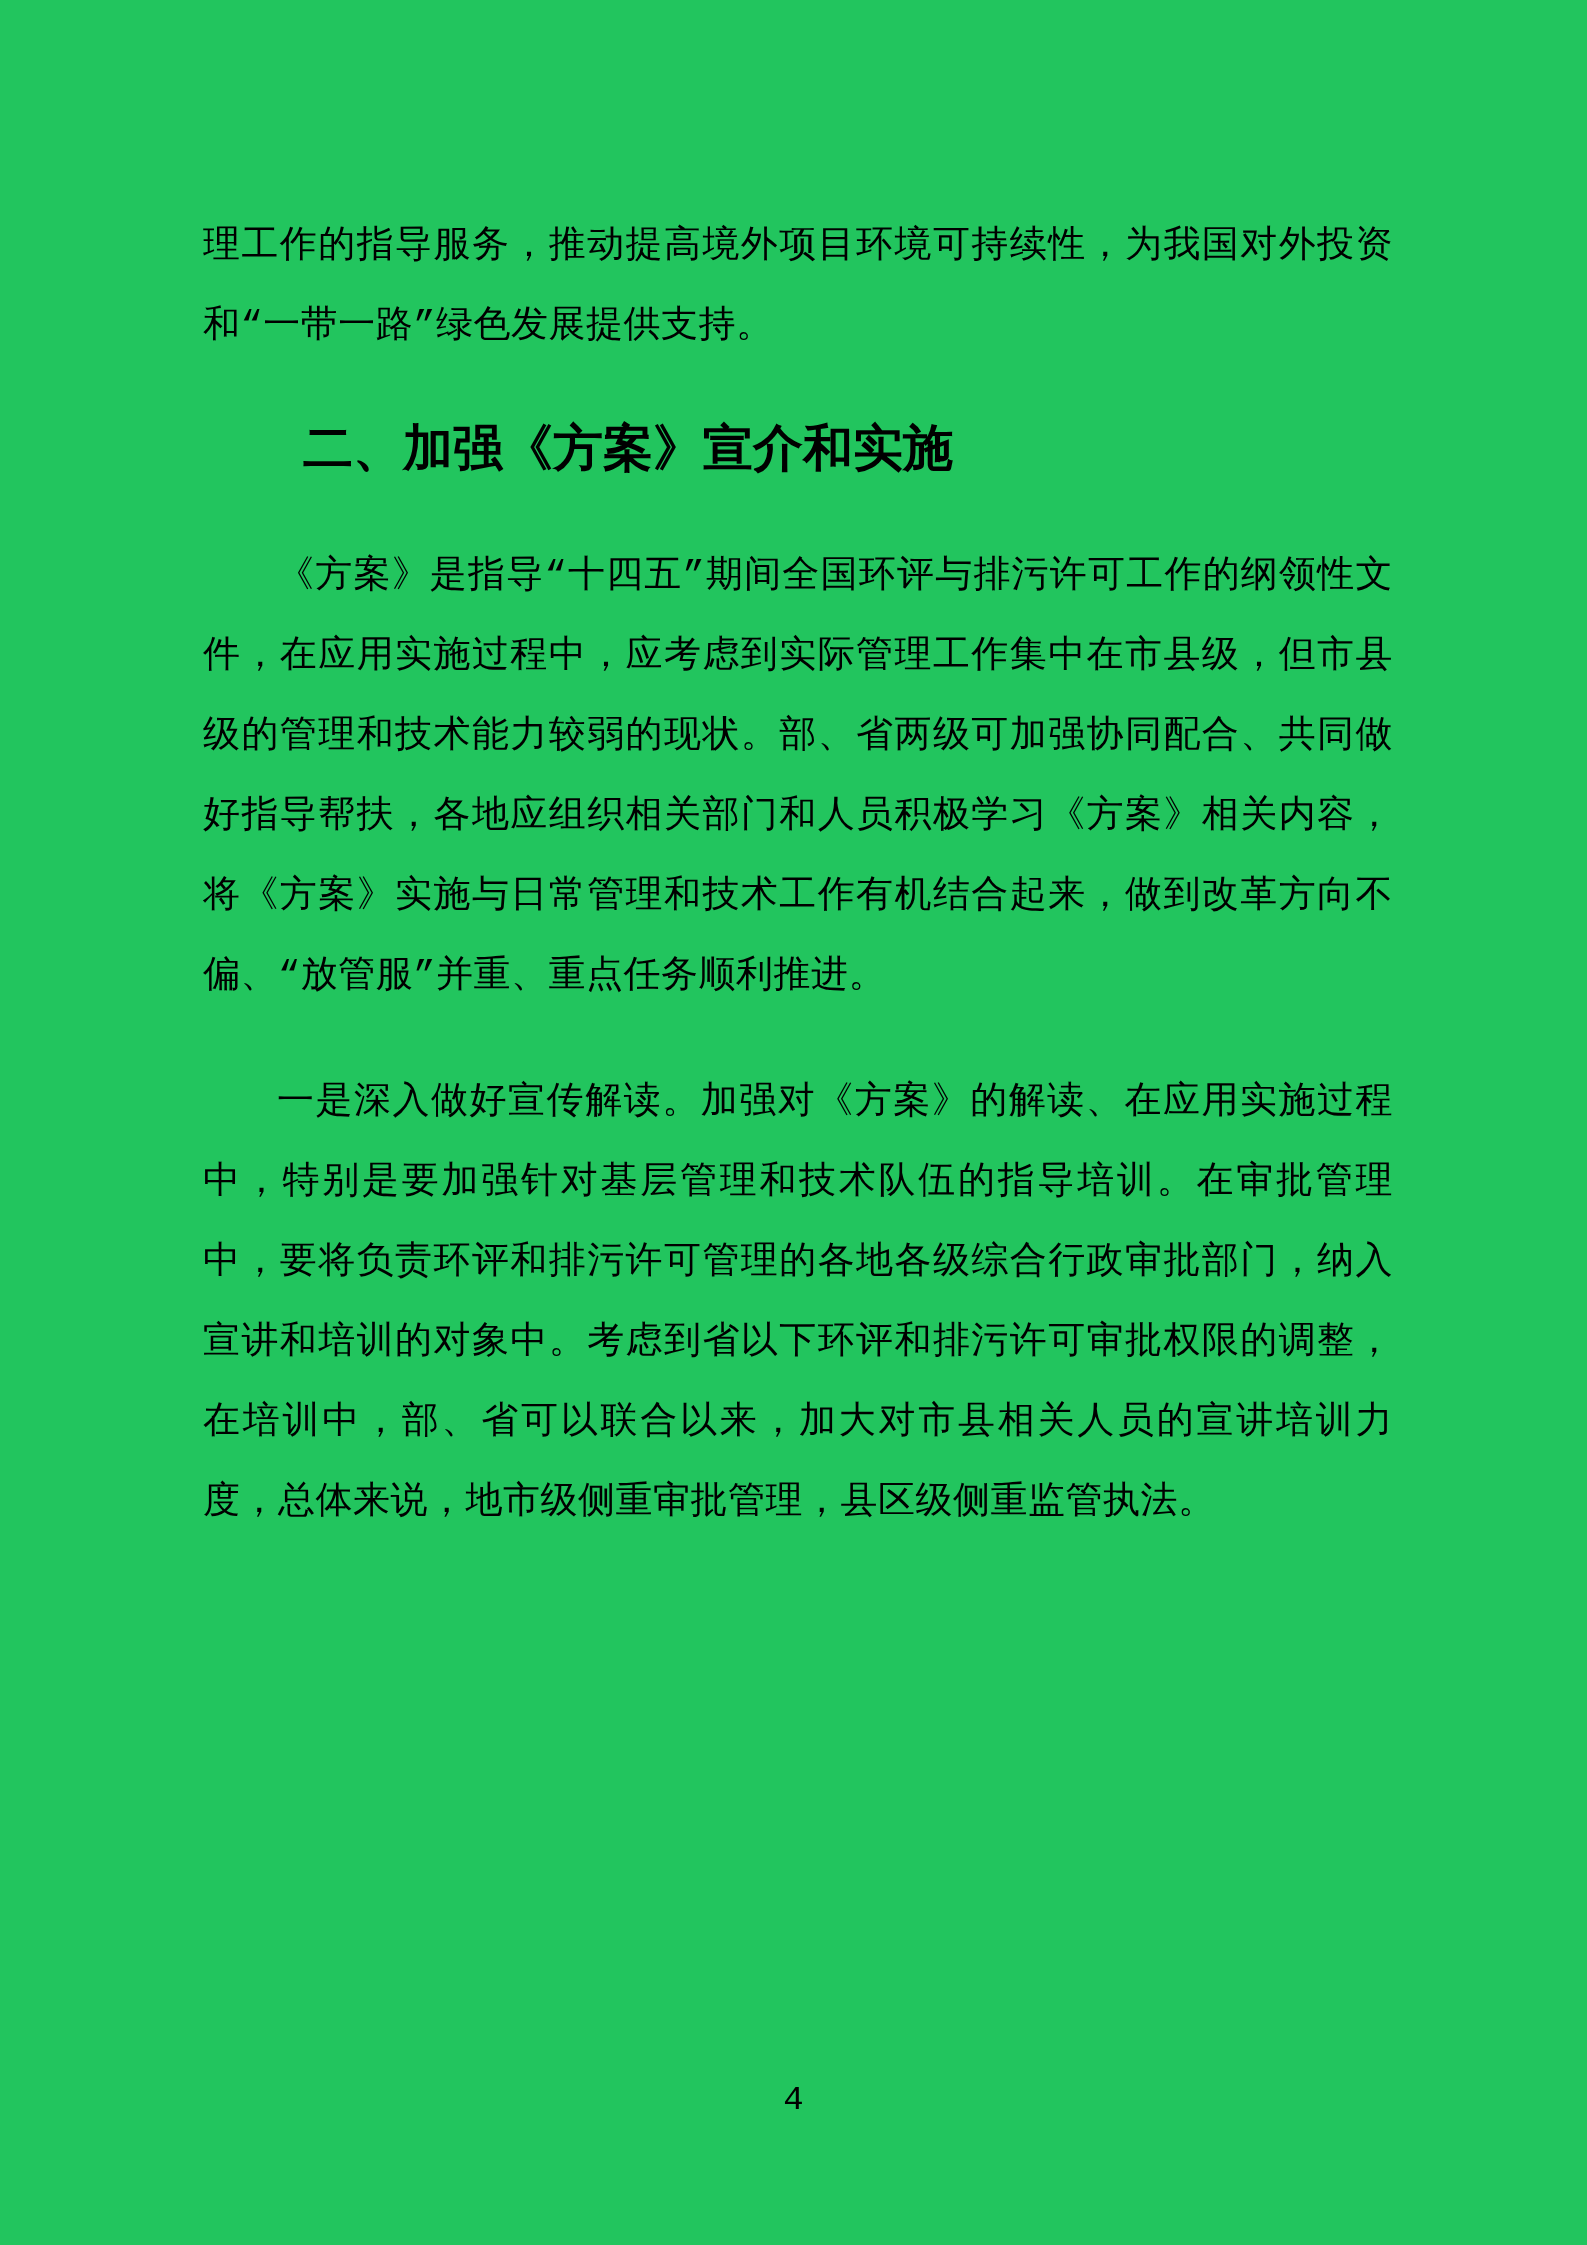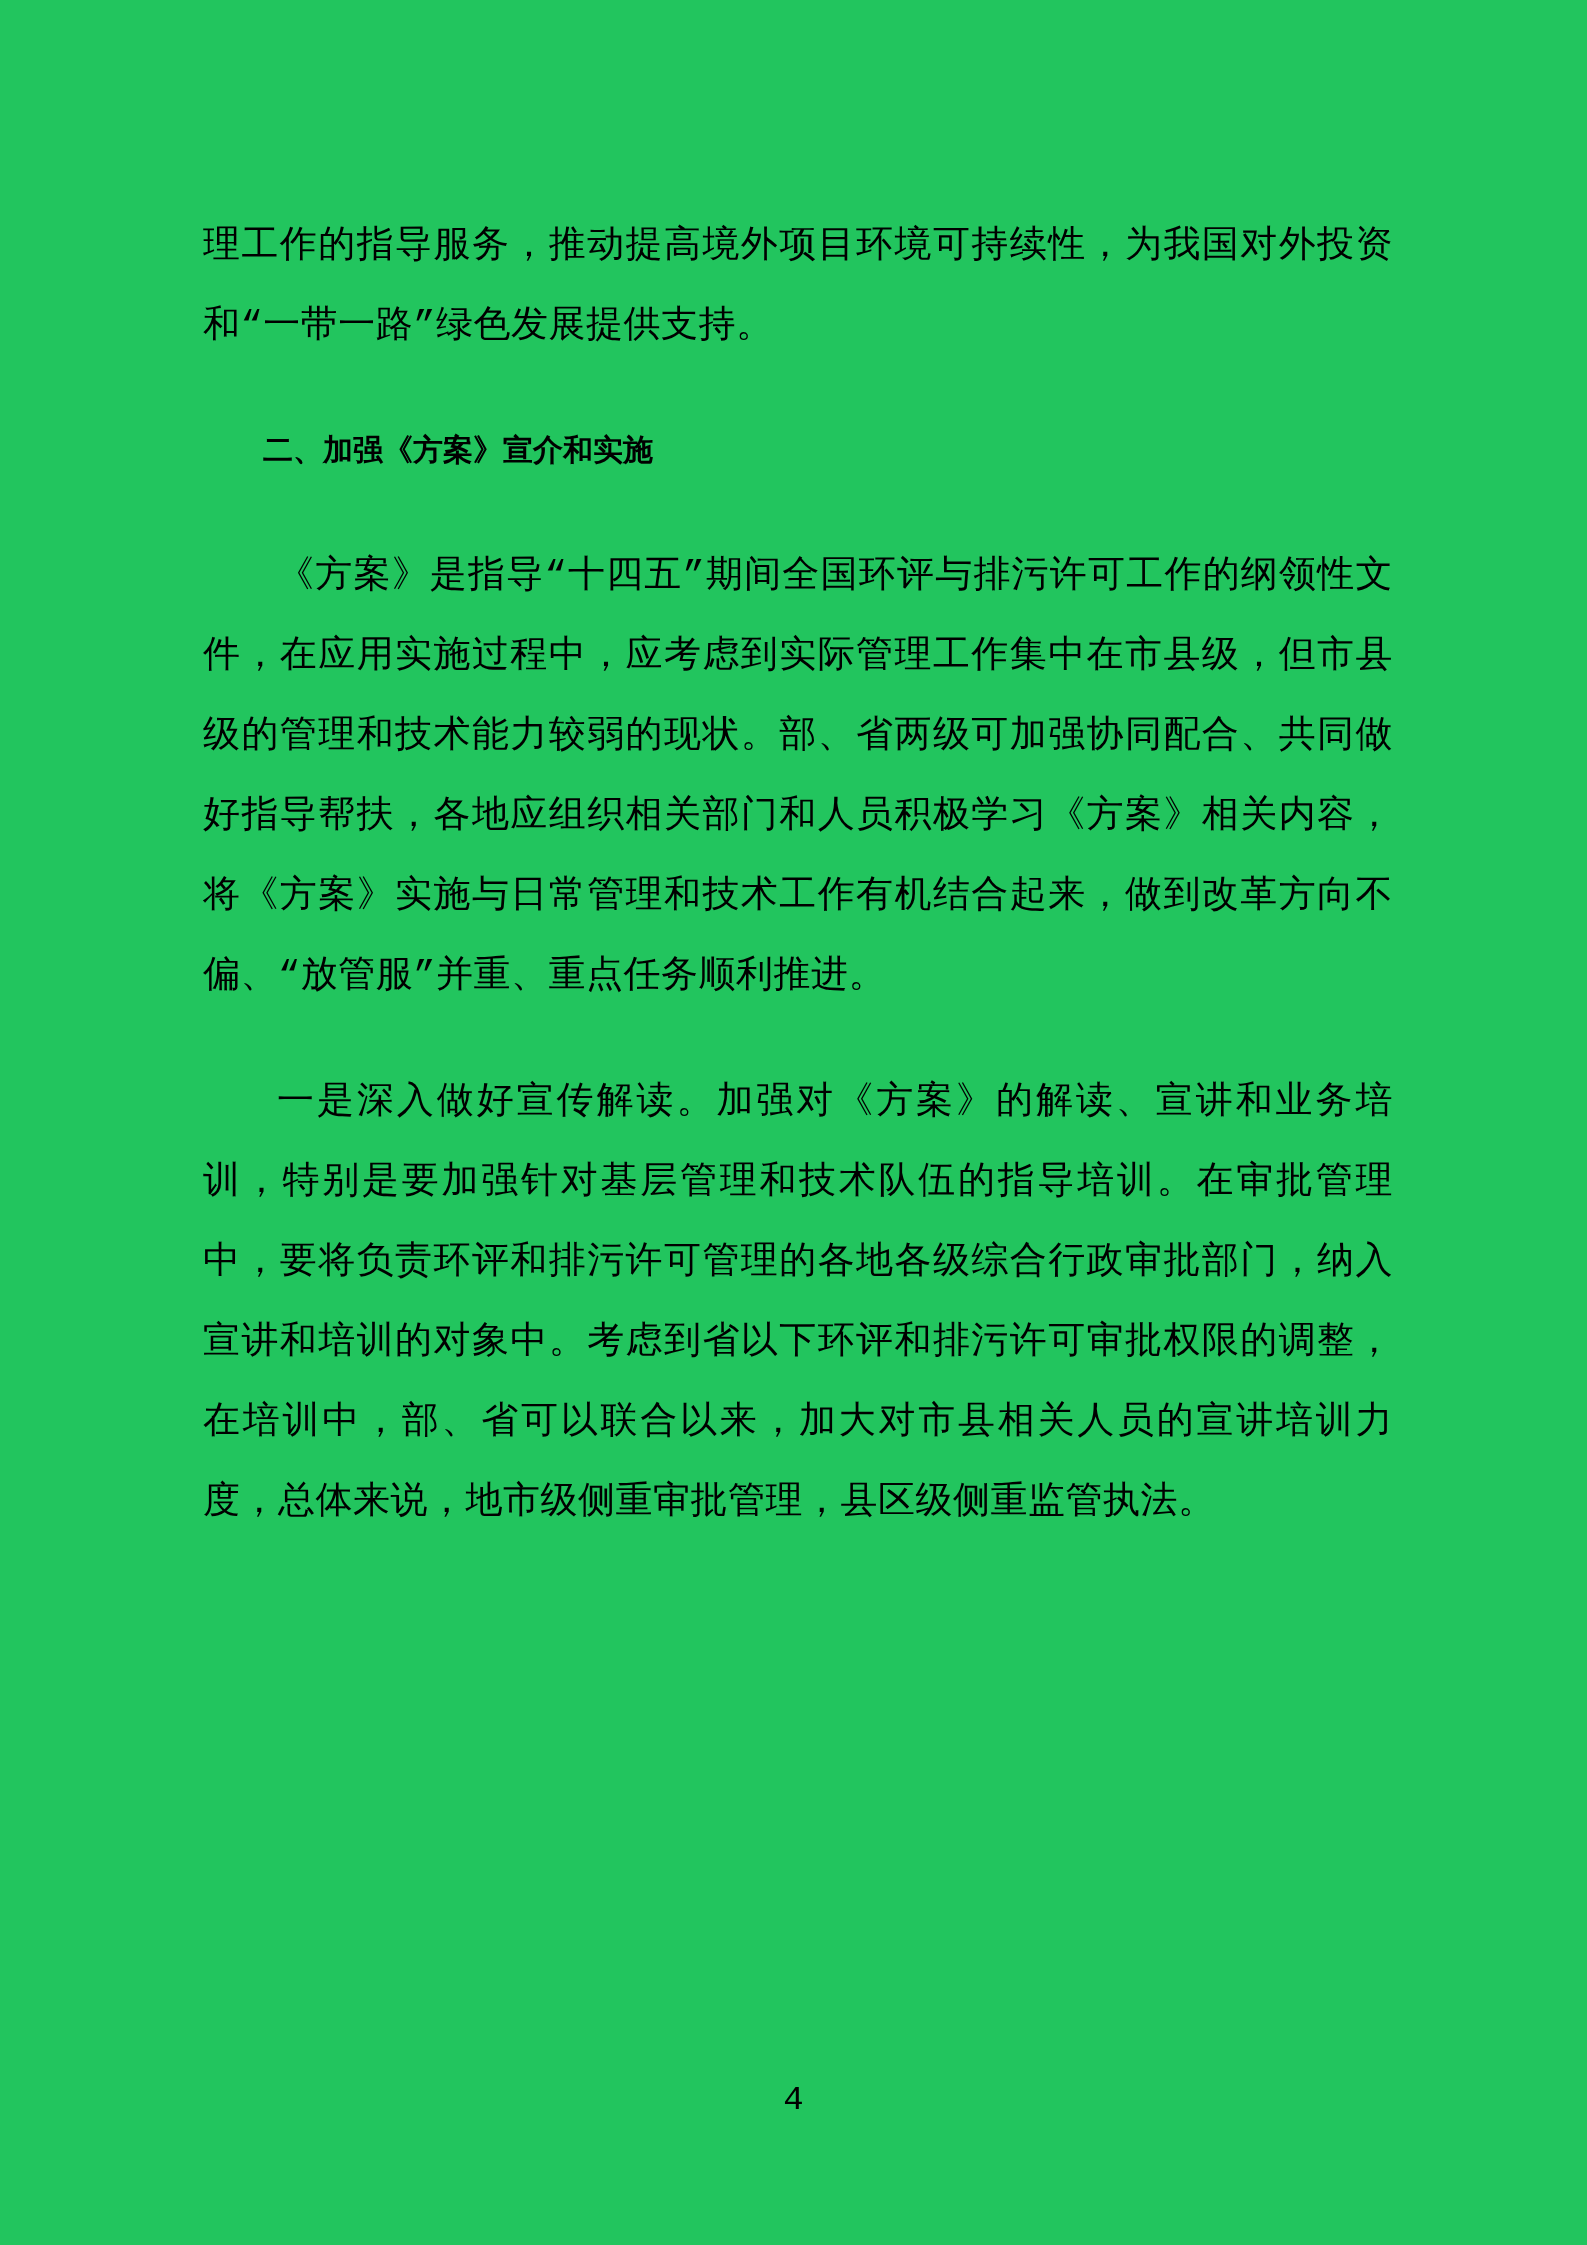--- a/index.html
+++ b/index.html
@@ -27,21 +27,21 @@
     line-height: 80px;
     text-align: justify;
     letter-spacing: 0.5px;
     margin: 0 0 46px 0;
     word-break: break-all;
   }
   .para.indent {
     text-indent: 2em;
   }
   .heading {
-    font-size: 30px;
+    font-size: 50px;
     line-height: 80px;
     font-weight: 700;
     text-indent: 2em;
     margin: 0 0 44px 0;
   }
   .page-number {
     position: absolute;
     top: 2078px;
     left: 0;
     width: 100%;
@@ -51,16 +51,16 @@
   }
 </style>
 </head>
 <body>
 
 <div class="page">
   <div class="content">
     <p class="para">理工作的指导服务，推动提高境外项目环境可持续性，为我国对外投资和“一带一路”绿色发展提供支持。</p>
     <h2 class="heading">二、加强《方案》宣介和实施</h2>
     <p class="para indent">《方案》是指导“十四五”期间全国环评与排污许可工作的纲领性文件，在应用实施过程中，应考虑到实际管理工作集中在市县级，但市县级的管理和技术能力较弱的现状。部、省两级可加强协同配合、共同做好指导帮扶，各地应组织相关部门和人员积极学习《方案》相关内容，将《方案》实施与日常管理和技术工作有机结合起来，做到改革方向不偏、“放管服”并重、重点任务顺利推进。</p>
-    <p class="para indent">一是深入做好宣传解读。加强对《方案》的解读、宣讲和业务培训，特别是要加强针对基层管理和技术队伍的指导培训。在审批管理中，要将负责环评和排污许可管理的各地各级综合行政审批部门，纳入宣讲和培训的对象中。考虑到省以下环评和排污许可审批权限的调整，在培训中，部、省可以联合以来，加大对市县相关人员的宣讲培训力度，总体来说，地市级侧重审批管理，县区级侧重监管执法。</p>
+    <p class="para indent">一是深入做好宣传解读。加强对《方案》的解读、在应用实施过程中，特别是要加强针对基层管理和技术队伍的指导培训。在审批管理中，要将负责环评和排污许可管理的各地各级综合行政审批部门，纳入宣讲和培训的对象中。考虑到省以下环评和排污许可审批权限的调整，在培训中，部、省可以联合以来，加大对市县相关人员的宣讲培训力度，总体来说，地市级侧重审批管理，县区级侧重监管执法。</p>
   </div>
   <div class="page-number">4</div>
 </div>
 
 </body></html>

